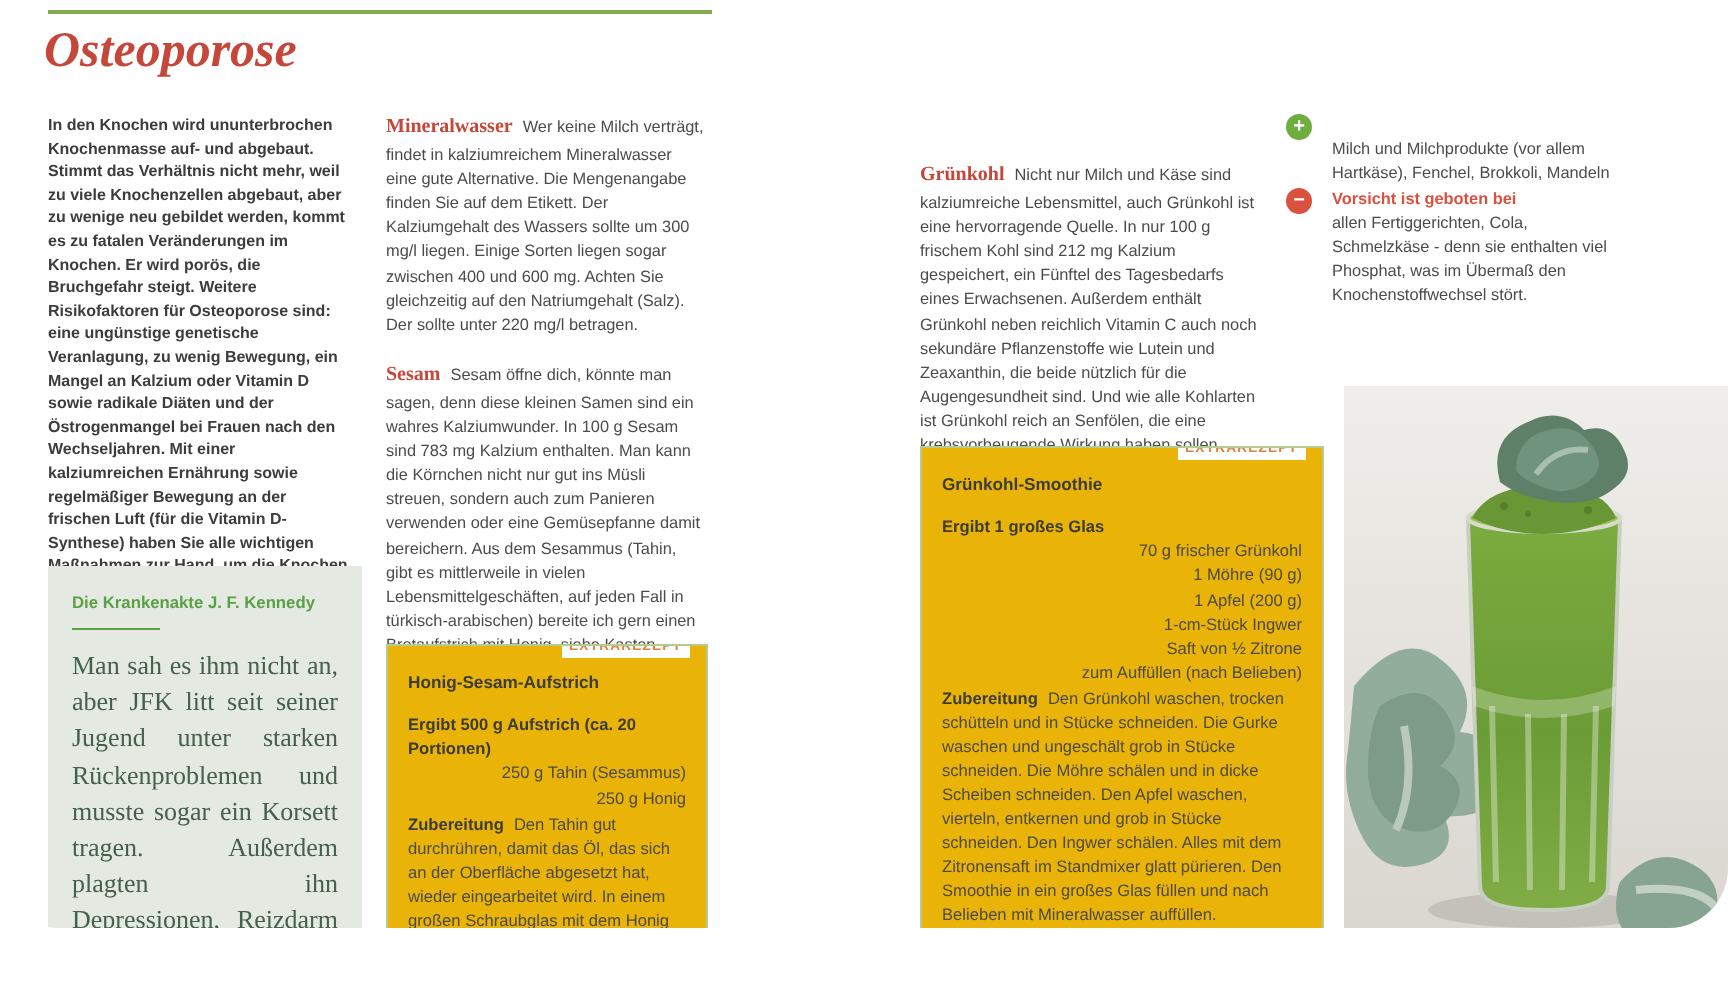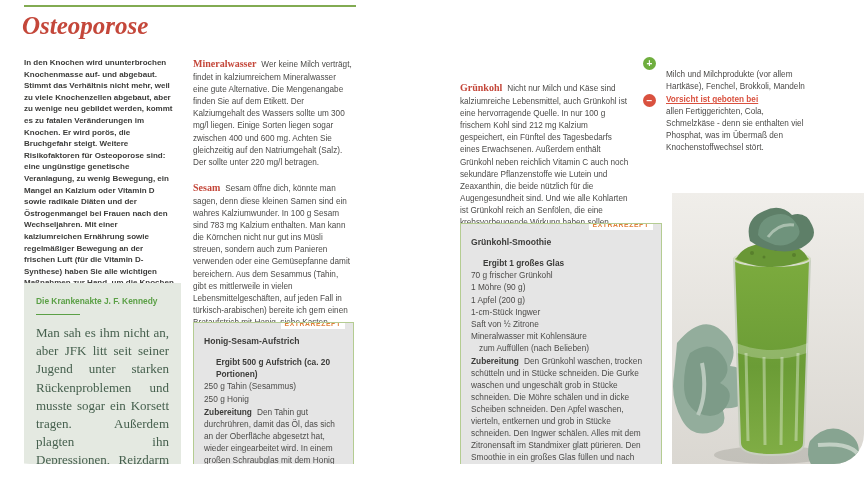--- a/index.html
+++ b/index.html
@@ -58,55 +58,55 @@
   .para + .para { margin-top: 12px; }
   .para-heading {
     font-family: "Liberation Serif", serif;
     font-weight: bold; font-size: 10px;
     color: var(--accent-red);
     padding-right: 5px;
   }
   
   .recipe-box {
     position: absolute;
-    background: #e5e5e5;
+    background: #eab308;
     border: 1px solid var(--border-green);
     padding: 12px 10px 8px 10px;
     font-size: 8.3px; line-height: 1.45;
     overflow: hidden; z-index: 5;
   }
   .recipe-box.r1 { left: 193px; top: 322px; width: 161px; height: 174px; }
   .recipe-box.r2 { left: 460px; top: 223px; width: 202px; height: 270px; }
   .recipe-tag {
     position: absolute; top: -4px; right: 8px;
     background: #fff; padding: 0 4px;
     font-size: 6.8px; font-weight: bold; letter-spacing: .6px;
     color: var(--tag-orange);
   }
   .recipe-title { font-weight: bold; font-size: 8.6px; color: var(--text-dark); margin-bottom: 9px; }
-  .recipe-yield { font-weight: bold; color: var(--text-dark); margin-left: 12px; }
-  .recipe-ingredients { list-style: none; }
+  .recipe-yield { font-weight: bold; color: var(--text-dark); }
+  .recipe-ingredients { list-style: none; text-align: right; }
   .recipe-ingredients li.indent { padding-left: 8px; }
   .recipe-prep { margin-top: 1px; }
   .prep-label { font-weight: bold; color: var(--text-dark); padding-right: 5px; }
   
   .sidebar { position: absolute; left: 666px; top: 57px; width: 146px; font-size: 8.2px; line-height: 1.47; }
   .sidebar-block { position: relative; }
   .sidebar-block + .sidebar-block { margin-top: 1px; }
   .badge {
     position: absolute; left: -23px; top: 0;
     width: 13px; height: 13px; border-radius: 50%;
     color: #fff; font-size: 10px; font-weight: bold;
     display: flex; align-items: center; justify-content: center;
     line-height: 1;
   }
   .badge.plus  { background: var(--plus-green); }
   .badge.minus { background: var(--minus-red); }
   .sidebar-heading-plus  { font-weight: bold; color: var(--heading-green); }
-  .sidebar-heading-minus { font-weight: bold; color: var(--minus-red); text-decoration: underline; }
+  .sidebar-heading-minus { font-weight: bold; color: var(--minus-red); }
   
   .photo {
     position: absolute; left: 672px; top: 193px;
     width: 192px; height: 284px; overflow: hidden;
   }
   
   .page-num {
     position: absolute; top: 482px;
     font-size: 9px; font-weight: bold; color: var(--text-dark);
   }
@@ -160,21 +160,20 @@
   <div class="recipe-box r2">
     <div class="recipe-tag">EXTRAREZEPT</div>
     <div class="recipe-title">Grünkohl-Smoothie</div>
     <div class="recipe-yield">Ergibt 1 großes Glas</div>
     <ul class="recipe-ingredients">
       <li>70 g frischer Grünkohl</li>
       <li>1 Möhre (90 g)</li>
       <li>1 Apfel (200 g)</li>
       <li>1-cm-Stück Ingwer</li>
       <li>Saft von ½ Zitrone</li>
-      <li>Mineralwasser mit Kohlensäure</li>
       <li class="indent">zum Auffüllen (nach Belieben)</li>
     </ul>
     <div class="recipe-prep">
       <span class="prep-label">Zubereitung</span><span>Den Grünkohl waschen, trocken schütteln und in Stücke schneiden. Die Gurke waschen und ungeschält grob in Stücke schneiden. Die Möhre schälen und in dicke Scheiben schneiden. Den Apfel waschen, vierteln, entkernen und grob in Stücke schneiden. Den Ingwer schälen. Alles mit dem Zitronensaft im Standmixer glatt pürieren. Den Smoothie in ein großes Glas füllen und nach Belieben mit Mineralwasser auffüllen.</span>
     </div>
   </div>
 
   <div class="sidebar">
     <div class="sidebar-block">
       <div class="badge plus">+</div>

